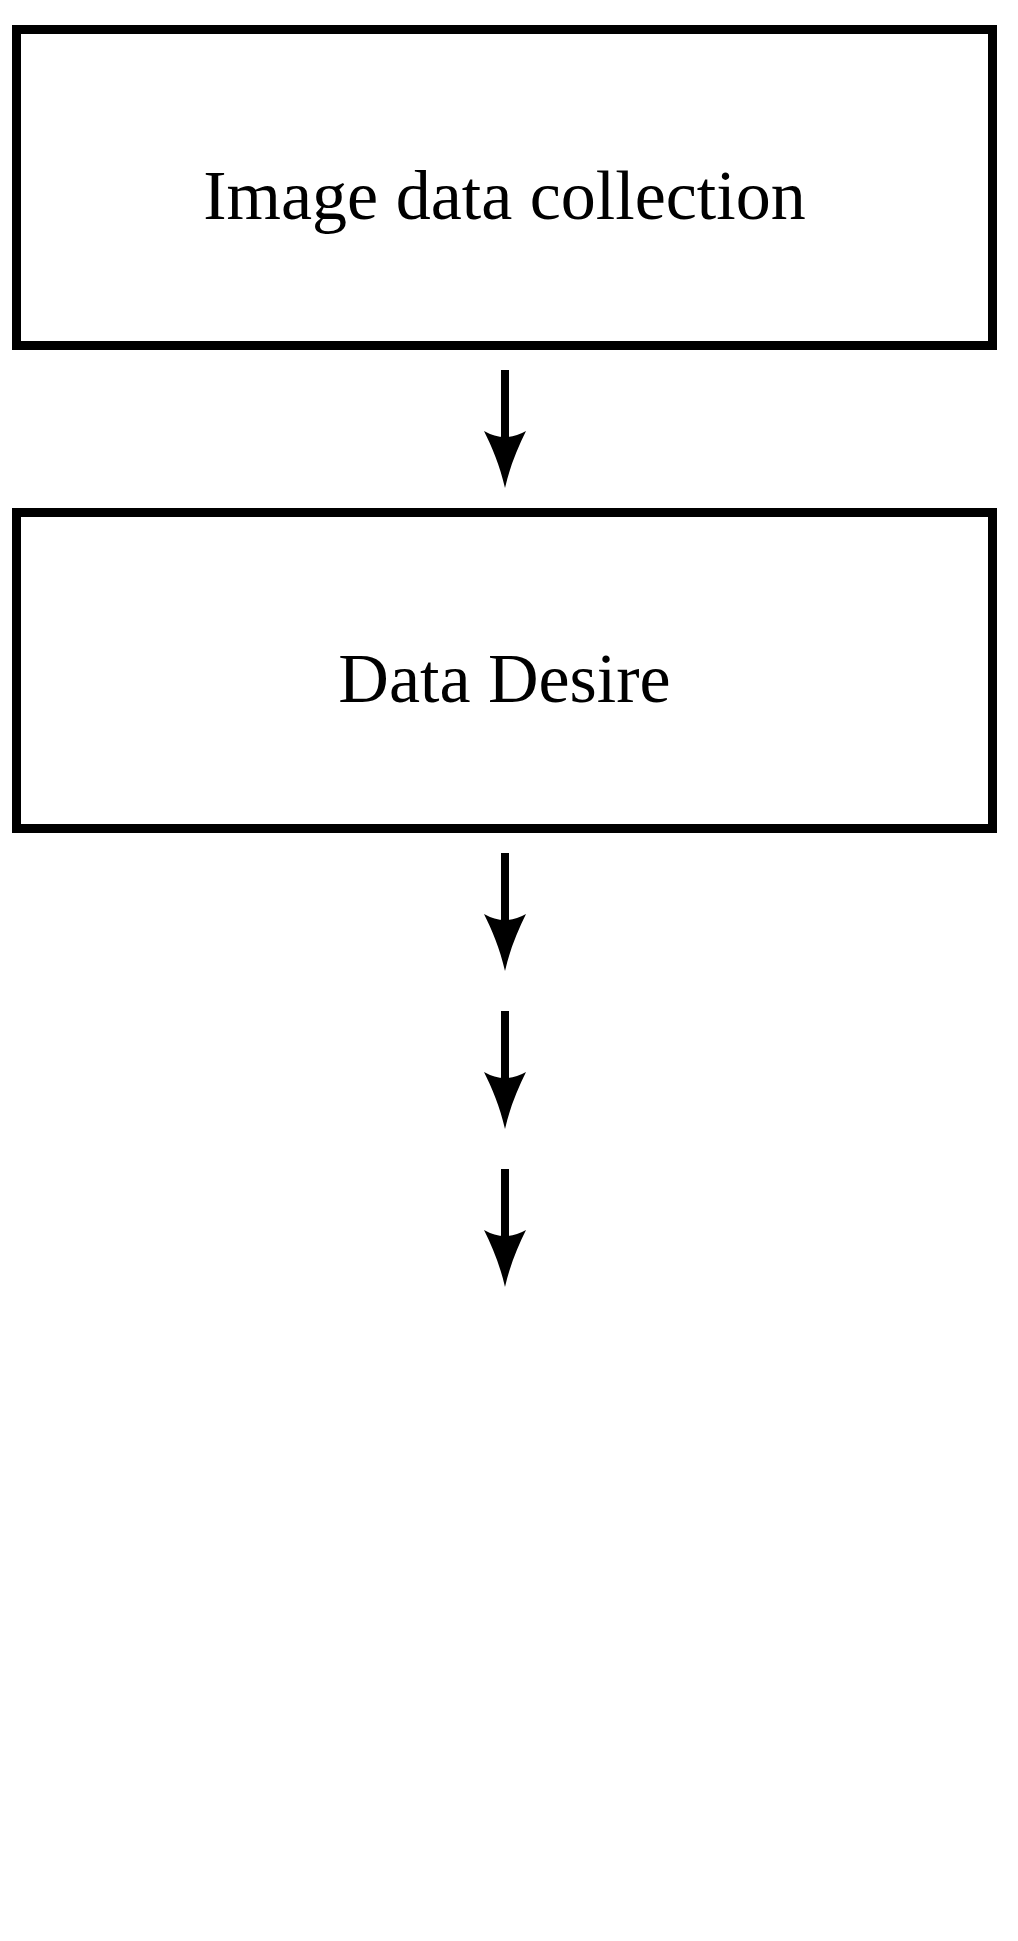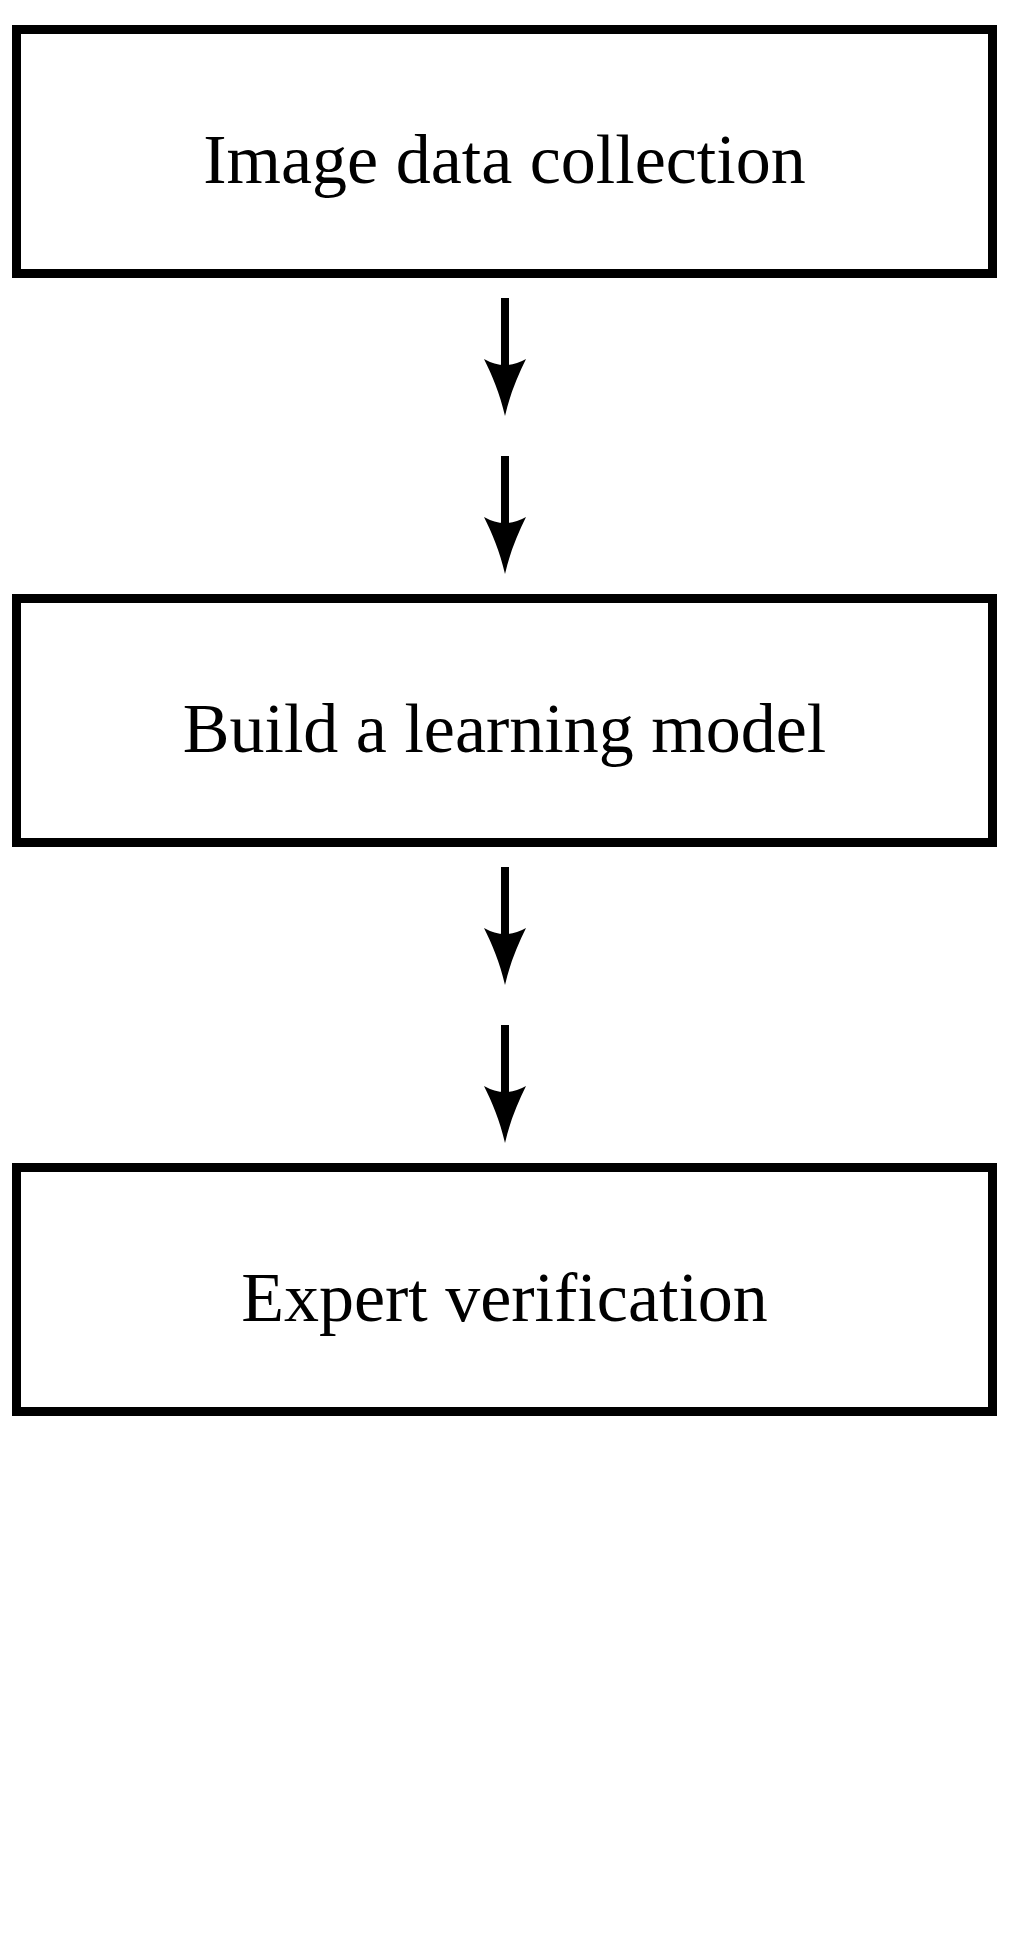--- a/index.html
+++ b/index.html
@@ -14,21 +14,21 @@
   }
   .flow {
     box-sizing: border-box;
     width: 1018px;
     padding: 25px 21px 0 12px;
     display: flex;
     flex-direction: column;
   }
   .node {
     box-sizing: border-box;
-    height: 253px;
+    height: 325px;
     border: 9px solid #000000;
     background: #ffffff;
     display: flex;
     align-items: center;
     justify-content: center;
     padding-top: 16px; 
   }
   .node-label {
     font-family: "Liberation Serif", "DejaVu Serif", serif;
     font-size: 70px;
@@ -56,44 +56,41 @@
     <span class="node-label">Image data collection</span>
   </div>
 
   <div class="connector">
     <svg width="44" height="118" viewBox="0 0 44 118">
       <rect x="18" y="0" width="8" height="72" fill="#000000"></rect>
       <path d="M22 118 C17 96 9 77 1 61 Q22 73 43 61 C35 77 27 96 22 118 Z" fill="#000000"></path>
     </svg>
   </div>
 
-
-  <div class="connector">
-    <svg width="44" height="118" viewBox="0 0 44 118">
-      <rect x="18" y="0" width="8" height="72" fill="#000000"></rect>
-      <path d="M22 118 C17 96 9 77 1 61 Q22 73 43 61 C35 77 27 96 22 118 Z" fill="#000000"></path>
-    </svg>
-  </div>
-
   <div class="node">
-    <span class="node-label">Build a learning model</span>
+    <span class="node-label">Data Desire</span>
   </div>
 
   <div class="connector">
     <svg width="44" height="118" viewBox="0 0 44 118">
       <rect x="18" y="0" width="8" height="72" fill="#000000"></rect>
       <path d="M22 118 C17 96 9 77 1 61 Q22 73 43 61 C35 77 27 96 22 118 Z" fill="#000000"></path>
     </svg>
   </div>
 
 
   <div class="connector">
     <svg width="44" height="118" viewBox="0 0 44 118">
       <rect x="18" y="0" width="8" height="72" fill="#000000"></rect>
       <path d="M22 118 C17 96 9 77 1 61 Q22 73 43 61 C35 77 27 96 22 118 Z" fill="#000000"></path>
     </svg>
   </div>
 
-  <div class="node">
-    <span class="node-label">Expert verification</span>
+
+  <div class="connector">
+    <svg width="44" height="118" viewBox="0 0 44 118">
+      <rect x="18" y="0" width="8" height="72" fill="#000000"></rect>
+      <path d="M22 118 C17 96 9 77 1 61 Q22 73 43 61 C35 77 27 96 22 118 Z" fill="#000000"></path>
+    </svg>
   </div>
+
 
 </div>
 
 </body></html>

